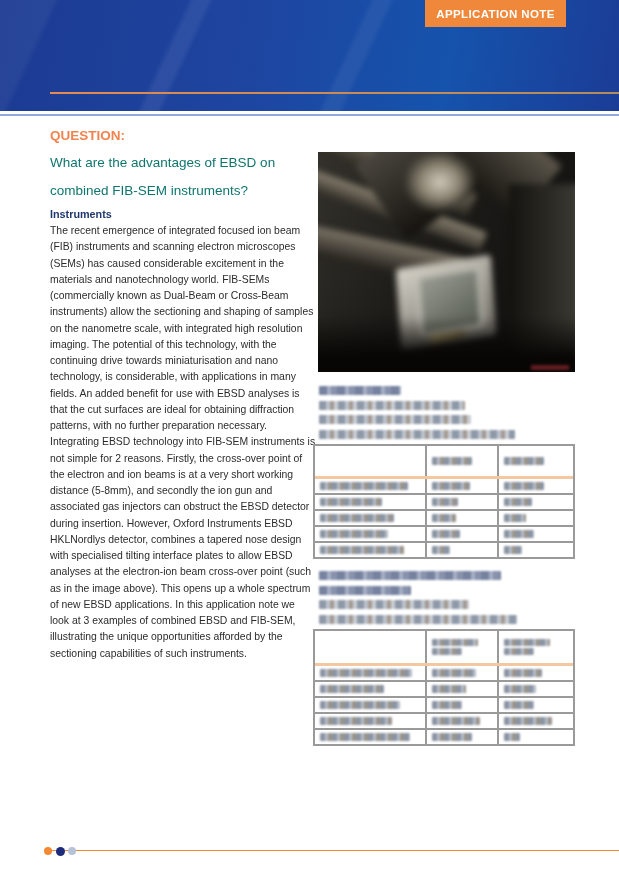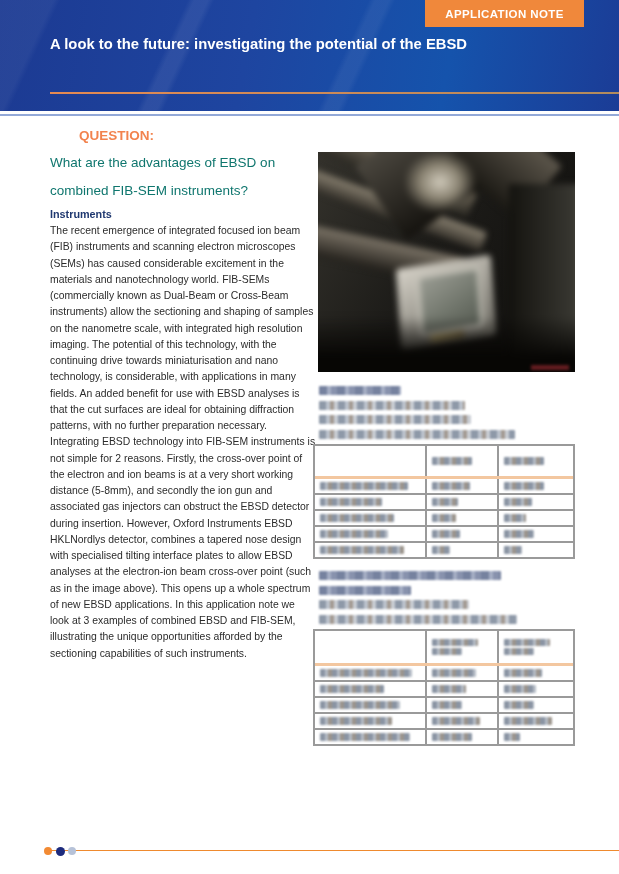--- a/index.html
+++ b/index.html
@@ -8,39 +8,39 @@
     font-family:"Liberation Sans","DejaVu Sans",sans-serif;background:#fff;
   }
   
   .header{
     position:absolute;left:0;top:0;width:619px;height:111px;
     background:
       linear-gradient(115deg, rgba(255,255,255,0.05) 8%, transparent 9% 28%, rgba(255,255,255,0.07) 29% 31%, transparent 32% 55%, rgba(255,255,255,0.06) 56% 58%, transparent 59%),
       linear-gradient(100deg,#1c3a92 0%,#1e45a0 40%,#1553ac 72%,#1b3c96 100%);
   }
   .badge{
-    position:absolute;left:425px;top:0;width:159px;height:27px;
+    position:absolute;left:425px;top:0;width:141px;height:27px;
     background:#f0883b;color:#fff;font-size:11.5px;font-weight:bold;
     display:flex;align-items:center;justify-content:center;letter-spacing:.4px;
   }
   .title{
     position:absolute;left:50px;top:35px;width:540px;color:#fff;
     font-size:14.8px;font-weight:bold;line-height:19.5px;
   }
   .header-rule{
     position:absolute;left:50px;top:92px;right:0;height:2px;
     background:linear-gradient(90deg,#e58a52,#b18b5e);
   }
   .header-sep{
     position:absolute;left:0;top:114px;width:619px;height:2px;background:#93a9d8;
   }
   
   .q-heading{
     position:absolute;left:50px;top:128px;color:#f2834e;
-    font-size:13.5px;font-weight:bold;margin-left:29px;
+    font-size:13.5px;font-weight:bold;
   }
   .q-text{
     position:absolute;left:50px;top:149px;width:274px;color:#0f766e;
     font-size:13.5px;line-height:28px;
   }
   .intro-heading{
     position:absolute;left:50px;top:208px;color:#1f3870;
     font-size:10.8px;font-weight:bold;
   }
   .intro-body{
@@ -125,21 +125,20 @@
   .dot.l{left:68px;width:8px;height:8px;background:#b6c2d8;}
 </style>
 </head>
 <body>
 
 <div class="page">
 
   <div class="header">
     <div class="badge">APPLICATION NOTE</div>
     <div class="title">
-      <div>A look to the future: investigating the potential of the EBSD</div>
     </div>
     <div class="header-rule"></div>
   </div>
   <div class="header-sep"></div>
 
   <div class="q-heading">QUESTION:</div>
   <div class="q-text">What are the advantages of EBSD on combined FIB-SEM instruments?</div>
   <div class="intro-heading">Instruments</div>
   <div class="intro-body">The recent emergence of integrated focused ion beam (FIB) instruments and scanning electron microscopes (SEMs) has caused considerable excitement in the materials and nanotechnology world. FIB-SEMs (commercially known as Dual-Beam or Cross-Beam instruments) allow the sectioning and shaping of samples on the nanometre scale, with integrated high resolution imaging. The potential of this technology, with the continuing drive towards miniaturisation and nano technology, is considerable, with applications in many fields. An added benefit for use with EBSD analyses is that the cut surfaces are ideal for obtaining diffraction patterns, with no further preparation necessary. Integrating EBSD technology into FIB-SEM instruments is not simple for 2 reasons. Firstly, the cross-over point of the electron and ion beams is at a very short working distance (5-8mm), and secondly the ion gun and associated gas injectors can obstruct the EBSD detector during insertion. However, Oxford Instruments EBSD HKLNordlys detector, combines a tapered nose design with specialised tilting interface plates to allow EBSD analyses at the electron-ion beam cross-over point (such as in the image above). This opens up a whole spectrum of new EBSD applications. In this application note we look at 3 examples of combined EBSD and FIB-SEM, illustrating the unique opportunities afforded by the sectioning capabilities of such instruments.</div>
 

